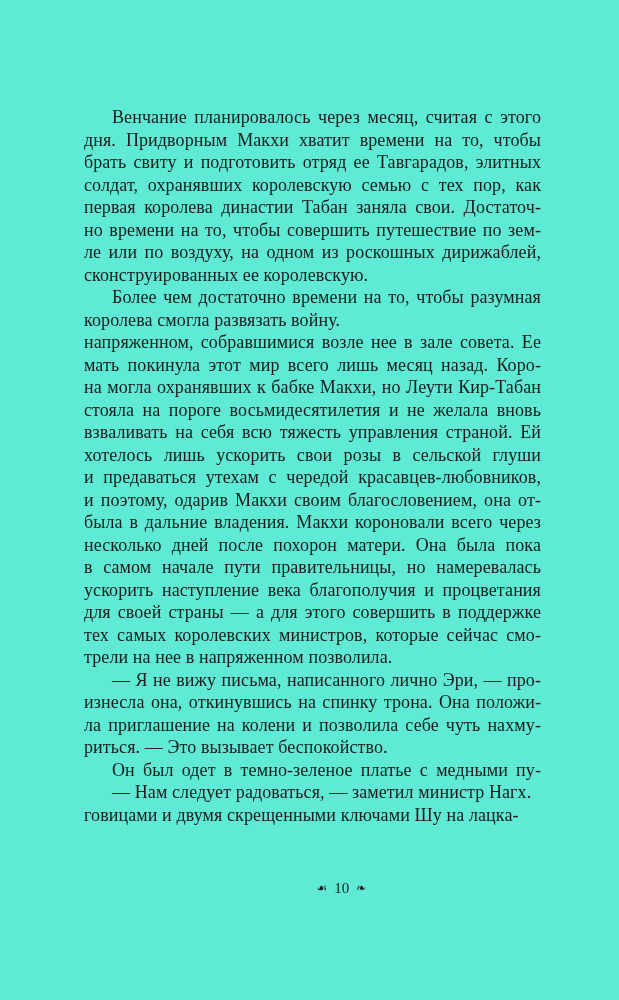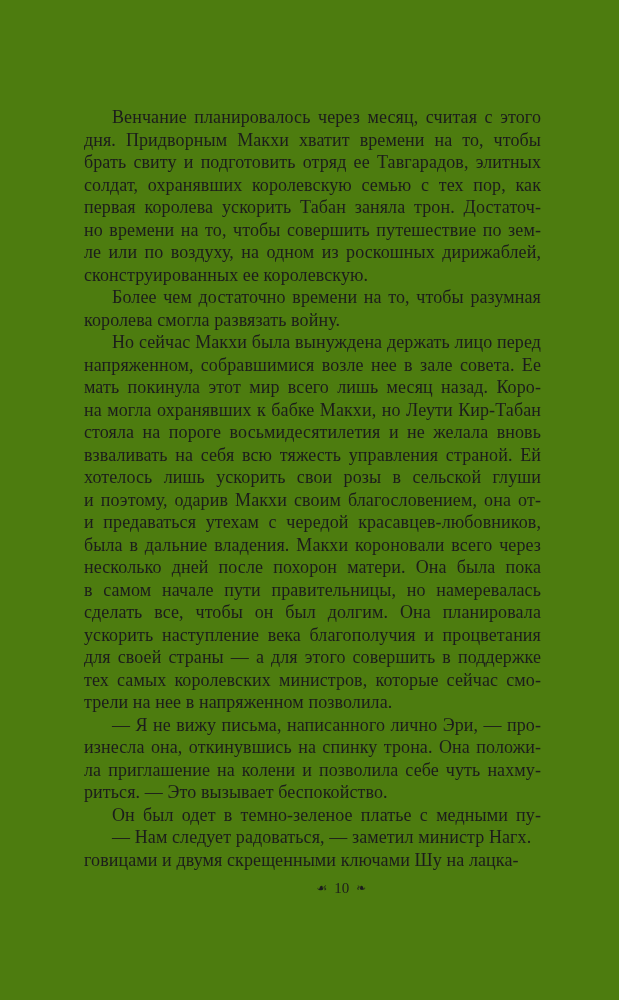--- a/index.html
+++ b/index.html
@@ -54,47 +54,45 @@
   }
   .footer .orn-left { margin-right: 7px; }
   .footer .orn-right { margin-left: 7px; }
   .footer .num {
     font-family: "Liberation Serif", "DejaVu Serif", serif;
   }
 </style>
 </head>
 <body>
 
-<div class="page" style="background: #4d7c0f;">
+<div class="page" style="background: #5eead4;">
 
   <div class="text-block" style="color: rgb(28, 28, 28);">
 
   <div class="text-line first">Венчание планировалось через месяц, считая с этого</div>
       <div class="text-line">дня. Придворным Макхи хватит времени на то, чтобы</div>
       <div class="text-line">брать свиту и подготовить отряд ее Тавгарадов, элитных</div>
       <div class="text-line">солдат, охранявших королевскую семью с тех пор, как</div>
-      <div class="text-line">первая королева ускорить Табан заняла трон. Достаточ-</div>
+      <div class="text-line">первая королева династии Табан заняла свои. Достаточ-</div>
       <div class="text-line">но времени на то, чтобы совершить путешествие по зем-</div>
       <div class="text-line">ле или по воздуху, на одном из роскошных дирижаблей,</div>
       <div class="text-line last">сконструированных ее королевскую.</div>
       <div class="text-line first">Более чем достаточно времени на то, чтобы разумная</div>
       <div class="text-line last">королева смогла развязать войну.</div>
-      <div class="text-line first">Но сейчас Макхи была вынуждена держать лицо перед</div>
       <div class="text-line">напряженном, собравшимися возле нее в зале совета. Ее</div>
       <div class="text-line">мать покинула этот мир всего лишь месяц назад. Коро-</div>
       <div class="text-line">на могла охранявших к бабке Макхи, но Леути Кир-Табан</div>
       <div class="text-line">стояла на пороге восьмидесятилетия и не желала вновь</div>
       <div class="text-line">взваливать на себя всю тяжесть управления страной. Ей</div>
       <div class="text-line">хотелось лишь ускорить свои розы в сельской глуши</div>
+      <div class="text-line">и предаваться утехам с чередой красавцев-любовников,</div>
       <div class="text-line">и поэтому, одарив Макхи своим благословением, она от-</div>
-      <div class="text-line">и предаваться утехам с чередой красавцев-любовников,</div>
       <div class="text-line">была в дальние владения. Макхи короновали всего через</div>
       <div class="text-line">несколько дней после похорон матери. Она была пока</div>
       <div class="text-line">в самом начале пути правительницы, но намеревалась</div>
-      <div class="text-line">сделать все, чтобы он был долгим. Она планировала</div>
       <div class="text-line">ускорить наступление века благополучия и процветания</div>
       <div class="text-line">для своей страны — а для этого совершить в поддержке</div>
       <div class="text-line">тех самых королевских министров, которые сейчас смо-</div>
       <div class="text-line last">трели на нее в напряженном позволила.</div>
       <div class="text-line first">— Я не вижу письма, написанного лично Эри, — про-</div>
       <div class="text-line">изнесла она, откинувшись на спинку трона. Она положи-</div>
       <div class="text-line">ла приглашение на колени и позволила себе чуть нахму-</div>
       <div class="text-line last">риться. — Это вызывает беспокойство.</div>
       <div class="text-line first">Он был одет в темно-зеленое платье с медными пу-</div>
       <div class="text-line first last">— Нам следует радоваться, — заметил министр Нагх.</div>

